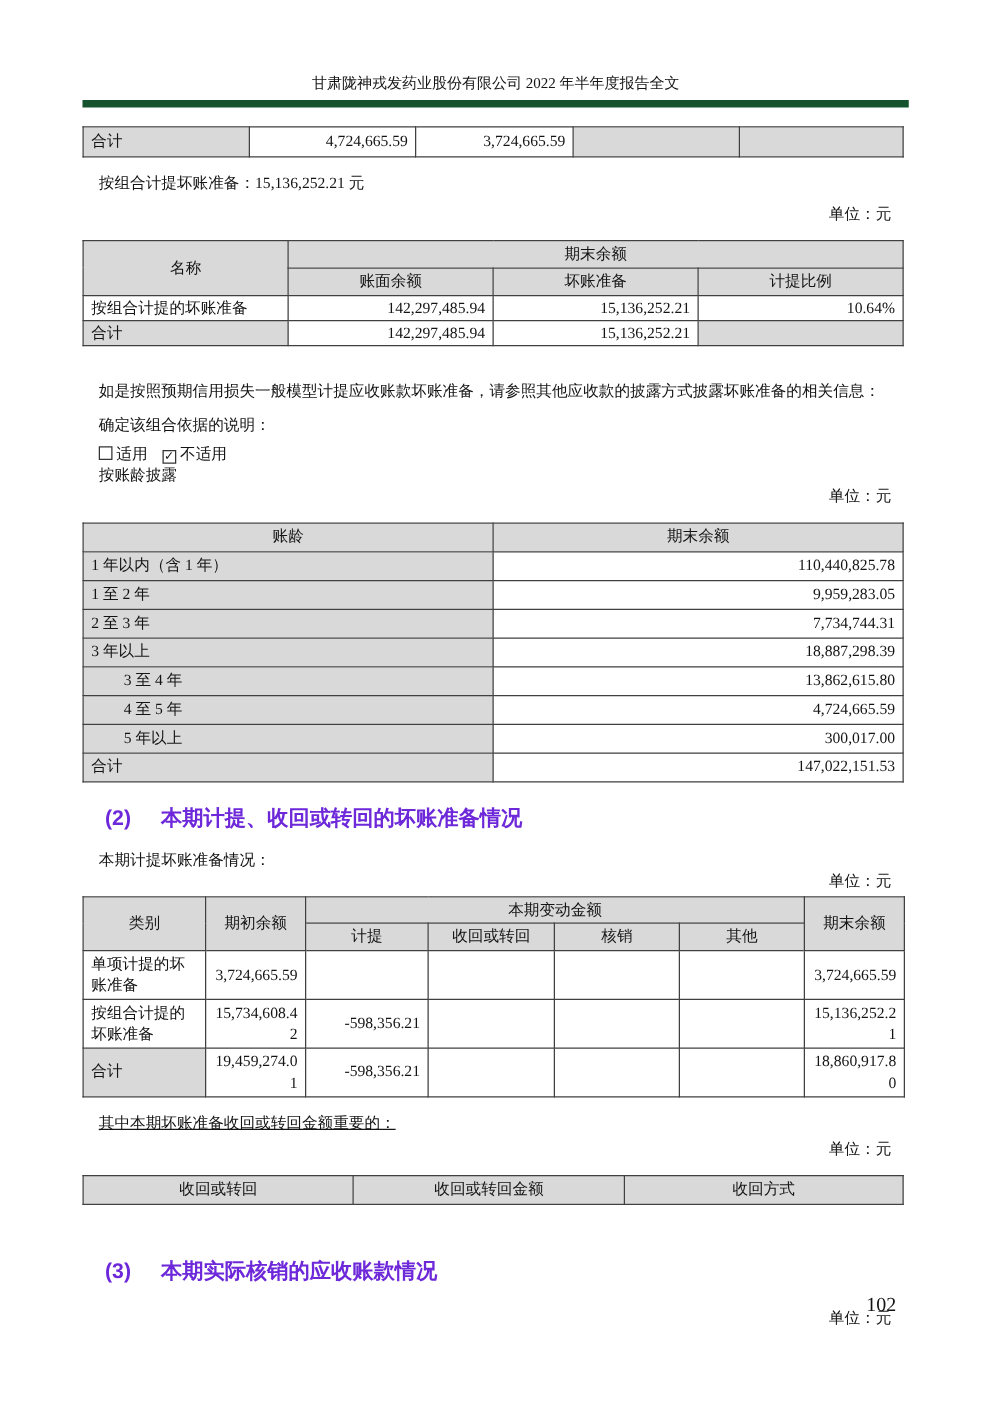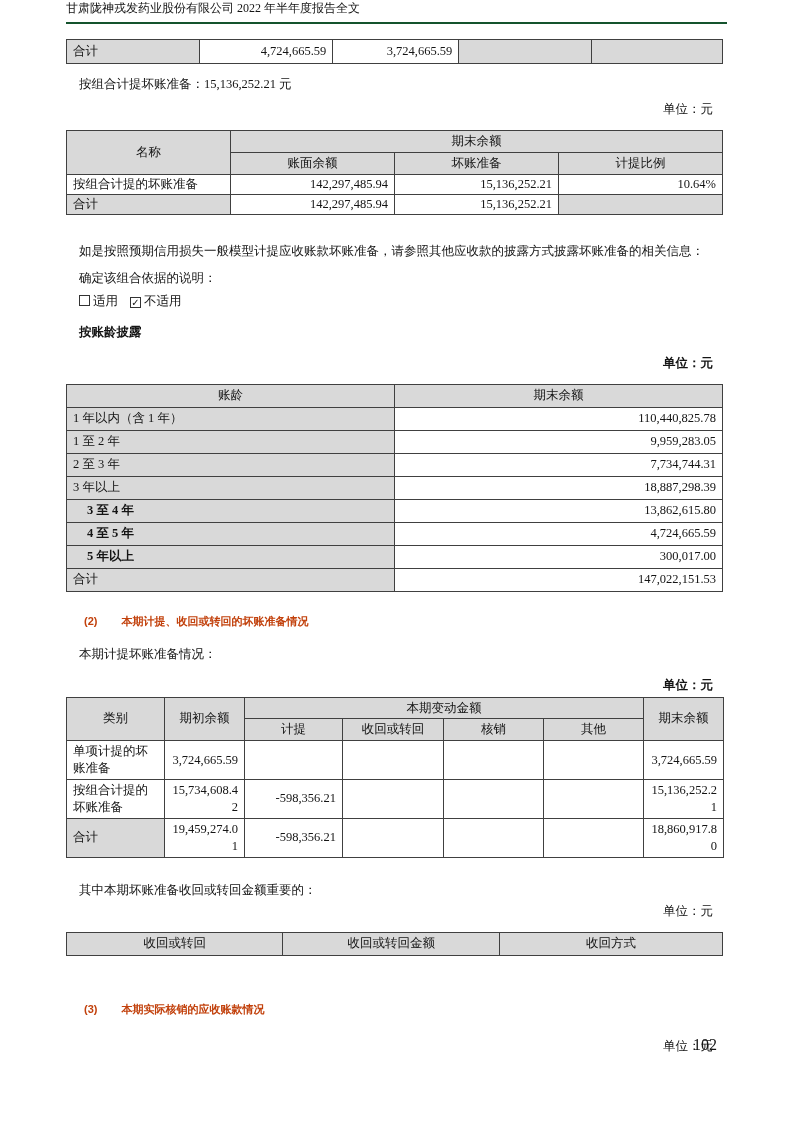--- a/index.html
+++ b/index.html
@@ -8,23 +8,24 @@
     position: relative;
     width: 793px; height: 1122px;
     margin: 0 auto;
     background: #fff;
     font-family: "Liberation Serif", "DejaVu Serif", serif;
     color: #141414;
     overflow: hidden;
   }
   .doc-header {
     margin: 0 66px;
+    padding-top: 58px;
     padding-bottom: 5px;
-    border-bottom: 2px solid #14532d;
-    text-align: left;
+    border-bottom: 6px solid #14532d;
+    text-align: center;
     font-size: 12px;
   }
   .content { margin: 0 70px 0 66px; }
   .para { margin: 0; padding-left: 13px; font-size: 12.5px; line-height: 17px; }
   .unit-line { text-align: right; padding-right: 10px; font-size: 12.5px; line-height: 17px; }
   table { border-collapse: collapse; width: 100%; table-layout: fixed; }
   th, td {
     border: 1px solid #404040;
     padding: 2px 6px;
     font-size: 12.5px;
@@ -32,30 +33,30 @@
     line-height: 1.35;
     vertical-align: middle;
     overflow: hidden;
   }
   .gray { background: #d9d9d9; }
   .num { text-align: right; word-break: break-all; }
   .ctr { text-align: center; }
   .tbl-carryover td { height: 24px; }
   .tbl-group td { padding-top: 1px; padding-bottom: 1px; }
   .tbl-aging td, .tbl-aging th { height: 23px; padding-top: 1px; padding-bottom: 1px; }
-  .indent { padding-left: 20px; font-weight: bold; }
+  .indent { padding-left: 32px; }
   .tbl-movement th { padding-top: 2px; padding-bottom: 2px; }
   .tbl-recovery th { height: 23px; }
   .section-h {
     font-family: "Liberation Sans", "DejaVu Sans", sans-serif;
     font-weight: bold;
-    font-size: 11px;
+    font-size: 17px;
     line-height: 18px;
     padding-left: 18px;
-    color: #c2410c;
+    color: #6d28d9;
   }
   .section-h .h-num { margin-right: 24px; }
   .cbox {
     display: inline-block;
     width: 11px; height: 11px;
     border: 1px solid #333;
     margin-right: 3px;
     vertical-align: -1px;
     text-align: center;
     font-size: 10px; line-height: 10px;
@@ -69,25 +70,25 @@
     font-size: 16px;
   }
   
   .mt-t1 { margin-top: 15px; }
   .mt-note1 { margin-top: 12px; }
   .mt-unit1 { margin-top: 8px; }
   .mt-tbl { margin-top: 12px; }
   .mt-basis { margin-top: 10px; }
   .mt-ecl { margin-top: 28px; }
   .mt-chk { margin-top: 6px; }
-  .mt-small { margin-top: 14px; font-weight: bold; }
+  .mt-small { margin-top: 0; }
   .mt-sec2 { margin-top: 20px; }
   .mt-prov { margin-top: 16px; }
   .mt-mov { margin-top: 3px; }
-  .mt-rec { margin-top: 24px; }
+  .mt-rec { margin-top: 12px; text-decoration: underline; }
   .mt-unit4 { margin-top: 4px; }
   .mt-sec3 { margin-top: 44px; }
   .mt-unit5 { margin-top: 20px; }
 </style>
 </head>
 <body>
 
 <div class="page">
 
   <div class="doc-header">

